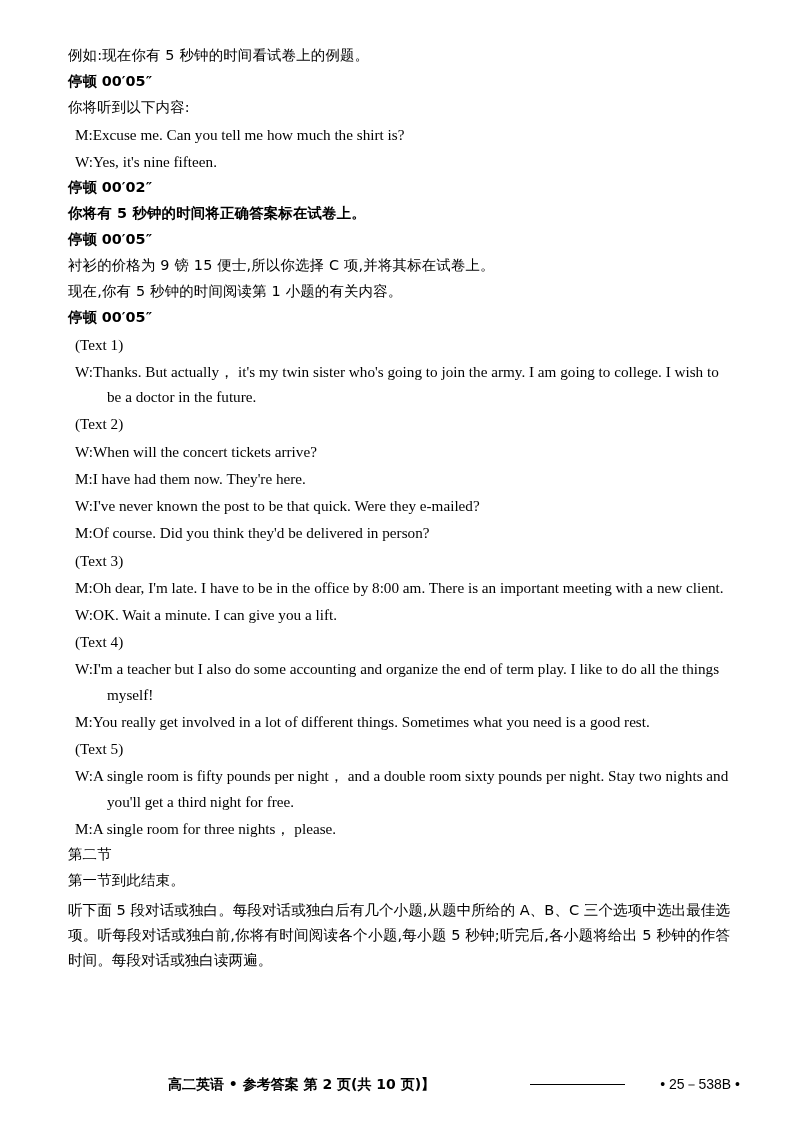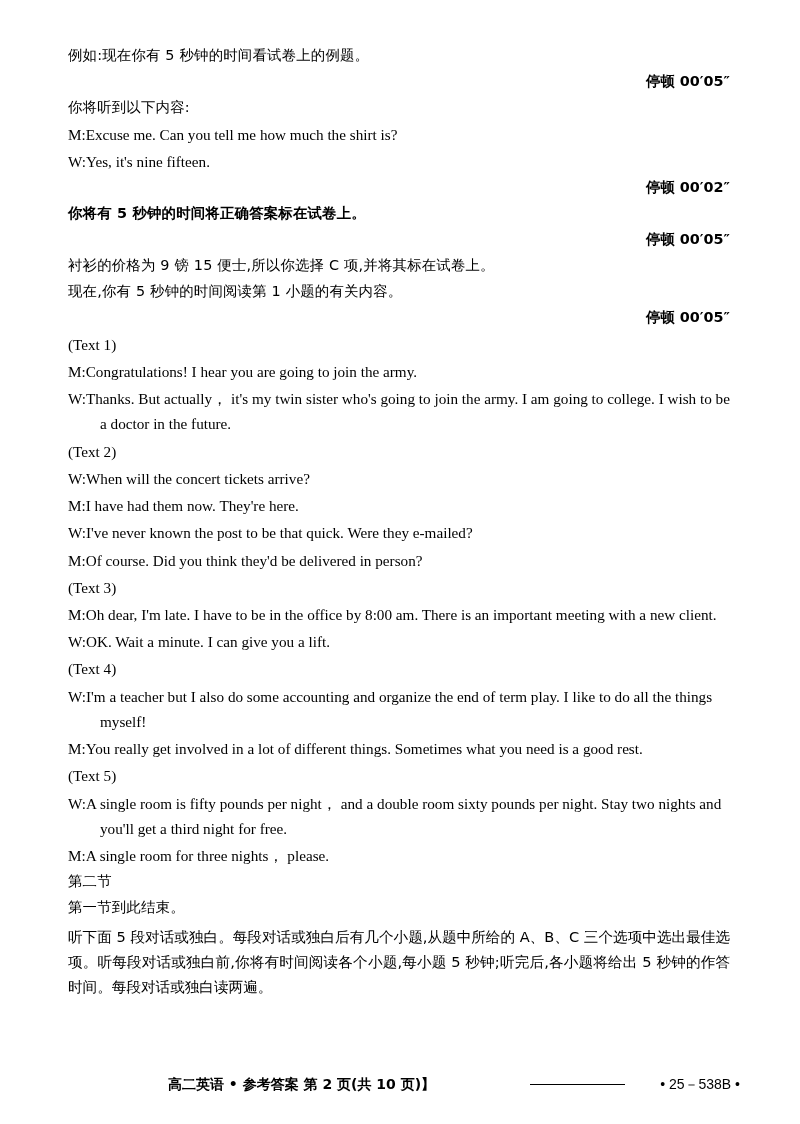--- a/index.html
+++ b/index.html
@@ -43,25 +43,25 @@
   .cn-bold {
     font-family: "DejaVu Sans", "Liberation Sans", sans-serif;
     font-size: 14.4px;
     font-weight: 700;
     letter-spacing: 0.2px;
   }
   .mono-pause {
     font-family: "DejaVu Sans", "Liberation Sans", sans-serif;
     font-size: 14.4px;
     font-weight: 700;
-    text-align: right;
   }
   .tag {
     font-family: "Liberation Serif", serif;
     font-size: 15.2px;
+    margin-left: 7px;
   }
   .section-body {
     font-family: "DejaVu Sans", "Liberation Sans", sans-serif;
     font-size: 14.6px;
     line-height: 1.72;
     text-align: justify;
     margin-top: 4px;
   }
   .footer {
     position: absolute;
@@ -112,21 +112,20 @@
     <div class="line tag">M:Excuse me. Can you tell me how much the shirt is?</div>
     <div class="line tag">W:Yes, it's nine fifteen.</div>
     <div class="line mono-pause">停顿 00′02″</div>
     <div class="line cn-bold">你将有 5 秒钟的时间将正确答案标在试卷上。</div>
     <div class="line mono-pause">停顿 00′05″</div>
     <div class="line cn">衬衫的价格为 9 镑 15 便士,所以你选择 C 项,并将其标在试卷上。</div>
     <div class="line cn">现在,你有 5 秒钟的时间阅读第 1 小题的有关内容。</div>
     <div class="line mono-pause">停顿 00′05″</div>
 
     <div class="line tag">(Text 1)</div>
-    <div class="line tag">M:Congratulations! I hear you are going to join the army.</div>
     <div class="line tag hang">W:Thanks. But actually， it's my twin sister who's going to join the army. I am going to college. I wish to be a doctor in the future.</div>
 
     <div class="line tag">(Text 2)</div>
     <div class="line tag">W:When will the concert tickets arrive?</div>
     <div class="line tag">M:I have had them now. They're here.</div>
     <div class="line tag">W:I've never known the post to be that quick. Were they e-mailed?</div>
     <div class="line tag">M:Of course. Did you think they'd be delivered in person?</div>
 
     <div class="line tag">(Text 3)</div>
     <div class="line tag hang">M:Oh dear, I'm late. I have to be in the office by 8:00 am. There is an important meeting with a new client.</div>

